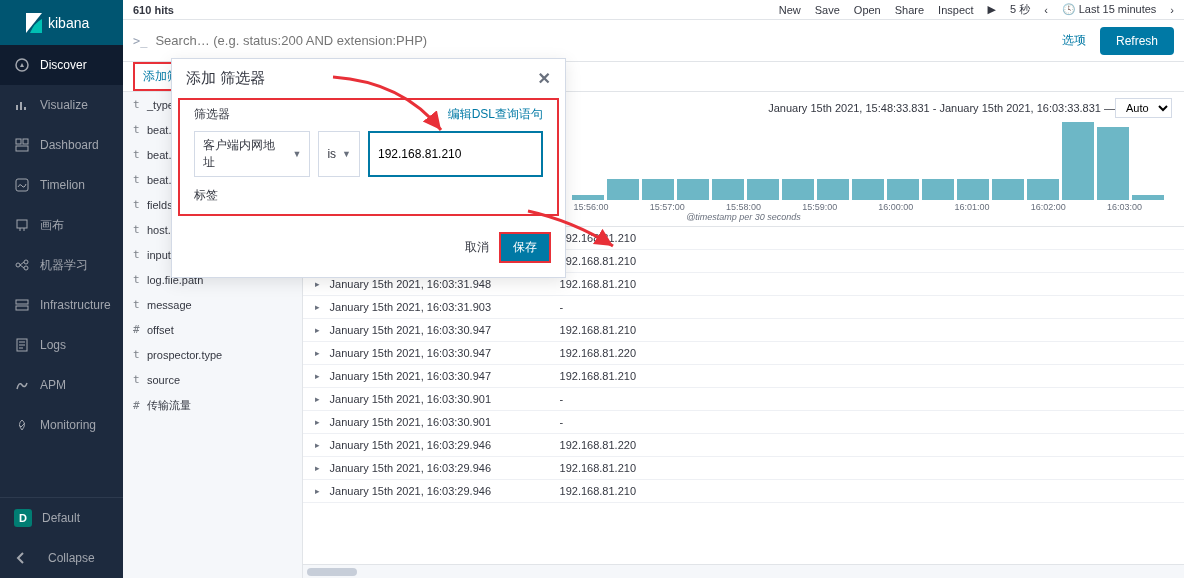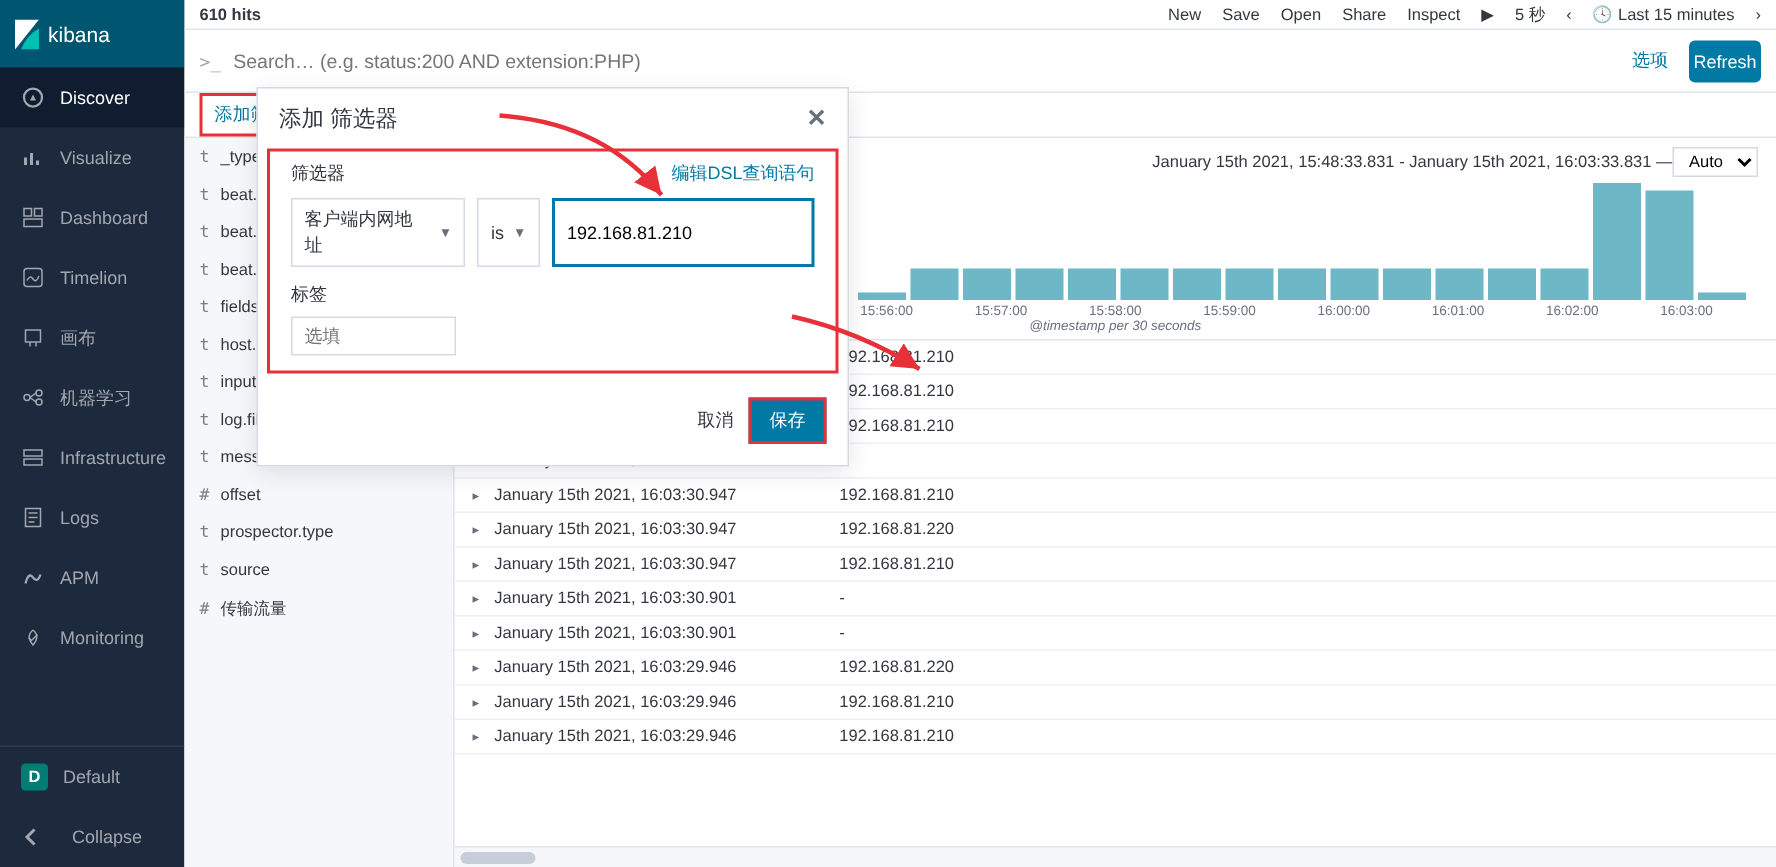--- a/index.html
+++ b/index.html
@@ -1,38 +1,38 @@
 <!DOCTYPE html>
 <html><head>
   <meta charset="utf-8">
   <style>
     * { box-sizing: border-box; margin: 0; padding: 0; font-family: -apple-system, BlinkMacSystemFont, "Segoe UI", Helvetica, Arial, sans-serif; }
     body { width: 1184px; height: 578px; overflow: hidden; background: #f5f7fa; font-size: 12px; color: #343741; }
     .app { display: flex; height: 100%; }
     .sidebar { width: 123px; background: #1d2a3e; color: #e6e6e6; display: flex; flex-direction: column; }
-    .logo { height: 45px; background: #005571; display: flex; align-items: center; padding-left: 10px; color: #fff; font-size: 14px; font-weight: 500; }
+    .logo { height: 45px; background: #005571; display: flex; align-items: center; padding-left: 26px; color: #fff; font-size: 14px; font-weight: 500; }
     .logo svg { margin-right: 6px; }
     .nav { flex: 1; overflow-y: auto; }
     .nav-item { display: flex; align-items: center; height: 40px; padding-left: 14px; color: #a2a6ae; cursor: pointer; font-size: 12px; }
     .nav-item.active { background: #101c2f; color: #fff; }
     .nav-item svg { margin-right: 10px; flex-shrink: 0; }
     .nav-footer { border-top: 1px solid #2d3a4e; }
     .nav-footer .nav-item { color: #a2a6ae; }
     .space-badge { width: 18px; height: 18px; background: #017d73; border-radius: 3px; display: flex; align-items: center; justify-content: center; color: #fff; font-weight: bold; margin-right: 10px; font-size: 11px; }
     .main { flex: 1; display: flex; flex-direction: column; background: #fff; position: relative; }
     .topbar { height: 20px; display: flex; align-items: center; padding: 0 10px; font-size: 11px; border-bottom: 1px solid #e1e4e8; }
     .hits { font-weight: bold; }
     .topbar-right { margin-left: auto; display: flex; align-items: center; gap: 14px; color: #343741; }
     .topbar-link { cursor: pointer; }
     .searchbar { height: 42px; display: flex; align-items: center; padding: 0 10px; border-bottom: 1px solid #e1e4e8; }
     .search-input-wrap { display: flex; align-items: center; flex: 1; }
     .search-prompt { font-family: monospace; color: #98a2b3; margin-right: 8px; font-size: 12px; }
     .search-input { flex: 1; border: none; outline: none; font-size: 13px; color: #98a2b3; }
     .options-link { color: #0079a5; cursor: pointer; margin: 0 14px; font-size: 12px; }
-    .refresh-btn { background: #0079a5; color: #fff; border: none; padding: 7px 3px; border-radius: 4px; cursor: pointer; font-size: 12px; }
+    .refresh-btn { background: #0079a5; color: #fff; border: none; padding: 7px 16px; border-radius: 4px; cursor: pointer; font-size: 12px; }
     .filterbar { height: 30px; display: flex; align-items: center; padding: 0 10px; border-bottom: 1px solid #e1e4e8; }
     .add-filter { color: #0079a5; cursor: pointer; font-size: 12px; border: 2px solid #e83038; padding: 4px 8px; display: inline-flex; align-items: center; }
     .plus { margin-left: 4px; font-weight: bold; }
     .content { flex: 1; display: flex; overflow: hidden; }
     .field-panel { width: 180px; background: #f5f7fa; border-right: 1px solid #e1e4e8; overflow-y: auto; }
     .field-item { display: flex; align-items: center; padding: 6px 10px; font-size: 11px; color: #343741; cursor: pointer; }
     .field-type { font-family: monospace; color: #7a7f87; width: 14px; font-size: 11px; }
     .field-name { color: #343741; }
     .data-area { flex: 1; display: flex; flex-direction: column; overflow: hidden; }
     .chart-area { height: 135px; padding: 6px 12px; border-bottom: 1px solid #e1e4e8; position: relative; }
@@ -383,21 +383,20 @@
             <span class="caret">▼</span>
           </div>
           <div class="sel">
             <span>is</span>
             <span class="caret">▼</span>
           </div>
           <input class="val-input" value="192.168.81.210" style="">
         </div>
         <div class="tag-section">
           <div class="modal-label">标签</div>
-          <input class="tag-input" placeholder="选填" style="">
         </div>
       </div>
       <div class="modal-footer">
         <button class="cancel-btn">取消</button>
         <button class="save-btn">保存</button>
       </div>
     </div>
 
     <svg class="arrow arrow1" width="130" height="70">
       <defs>

